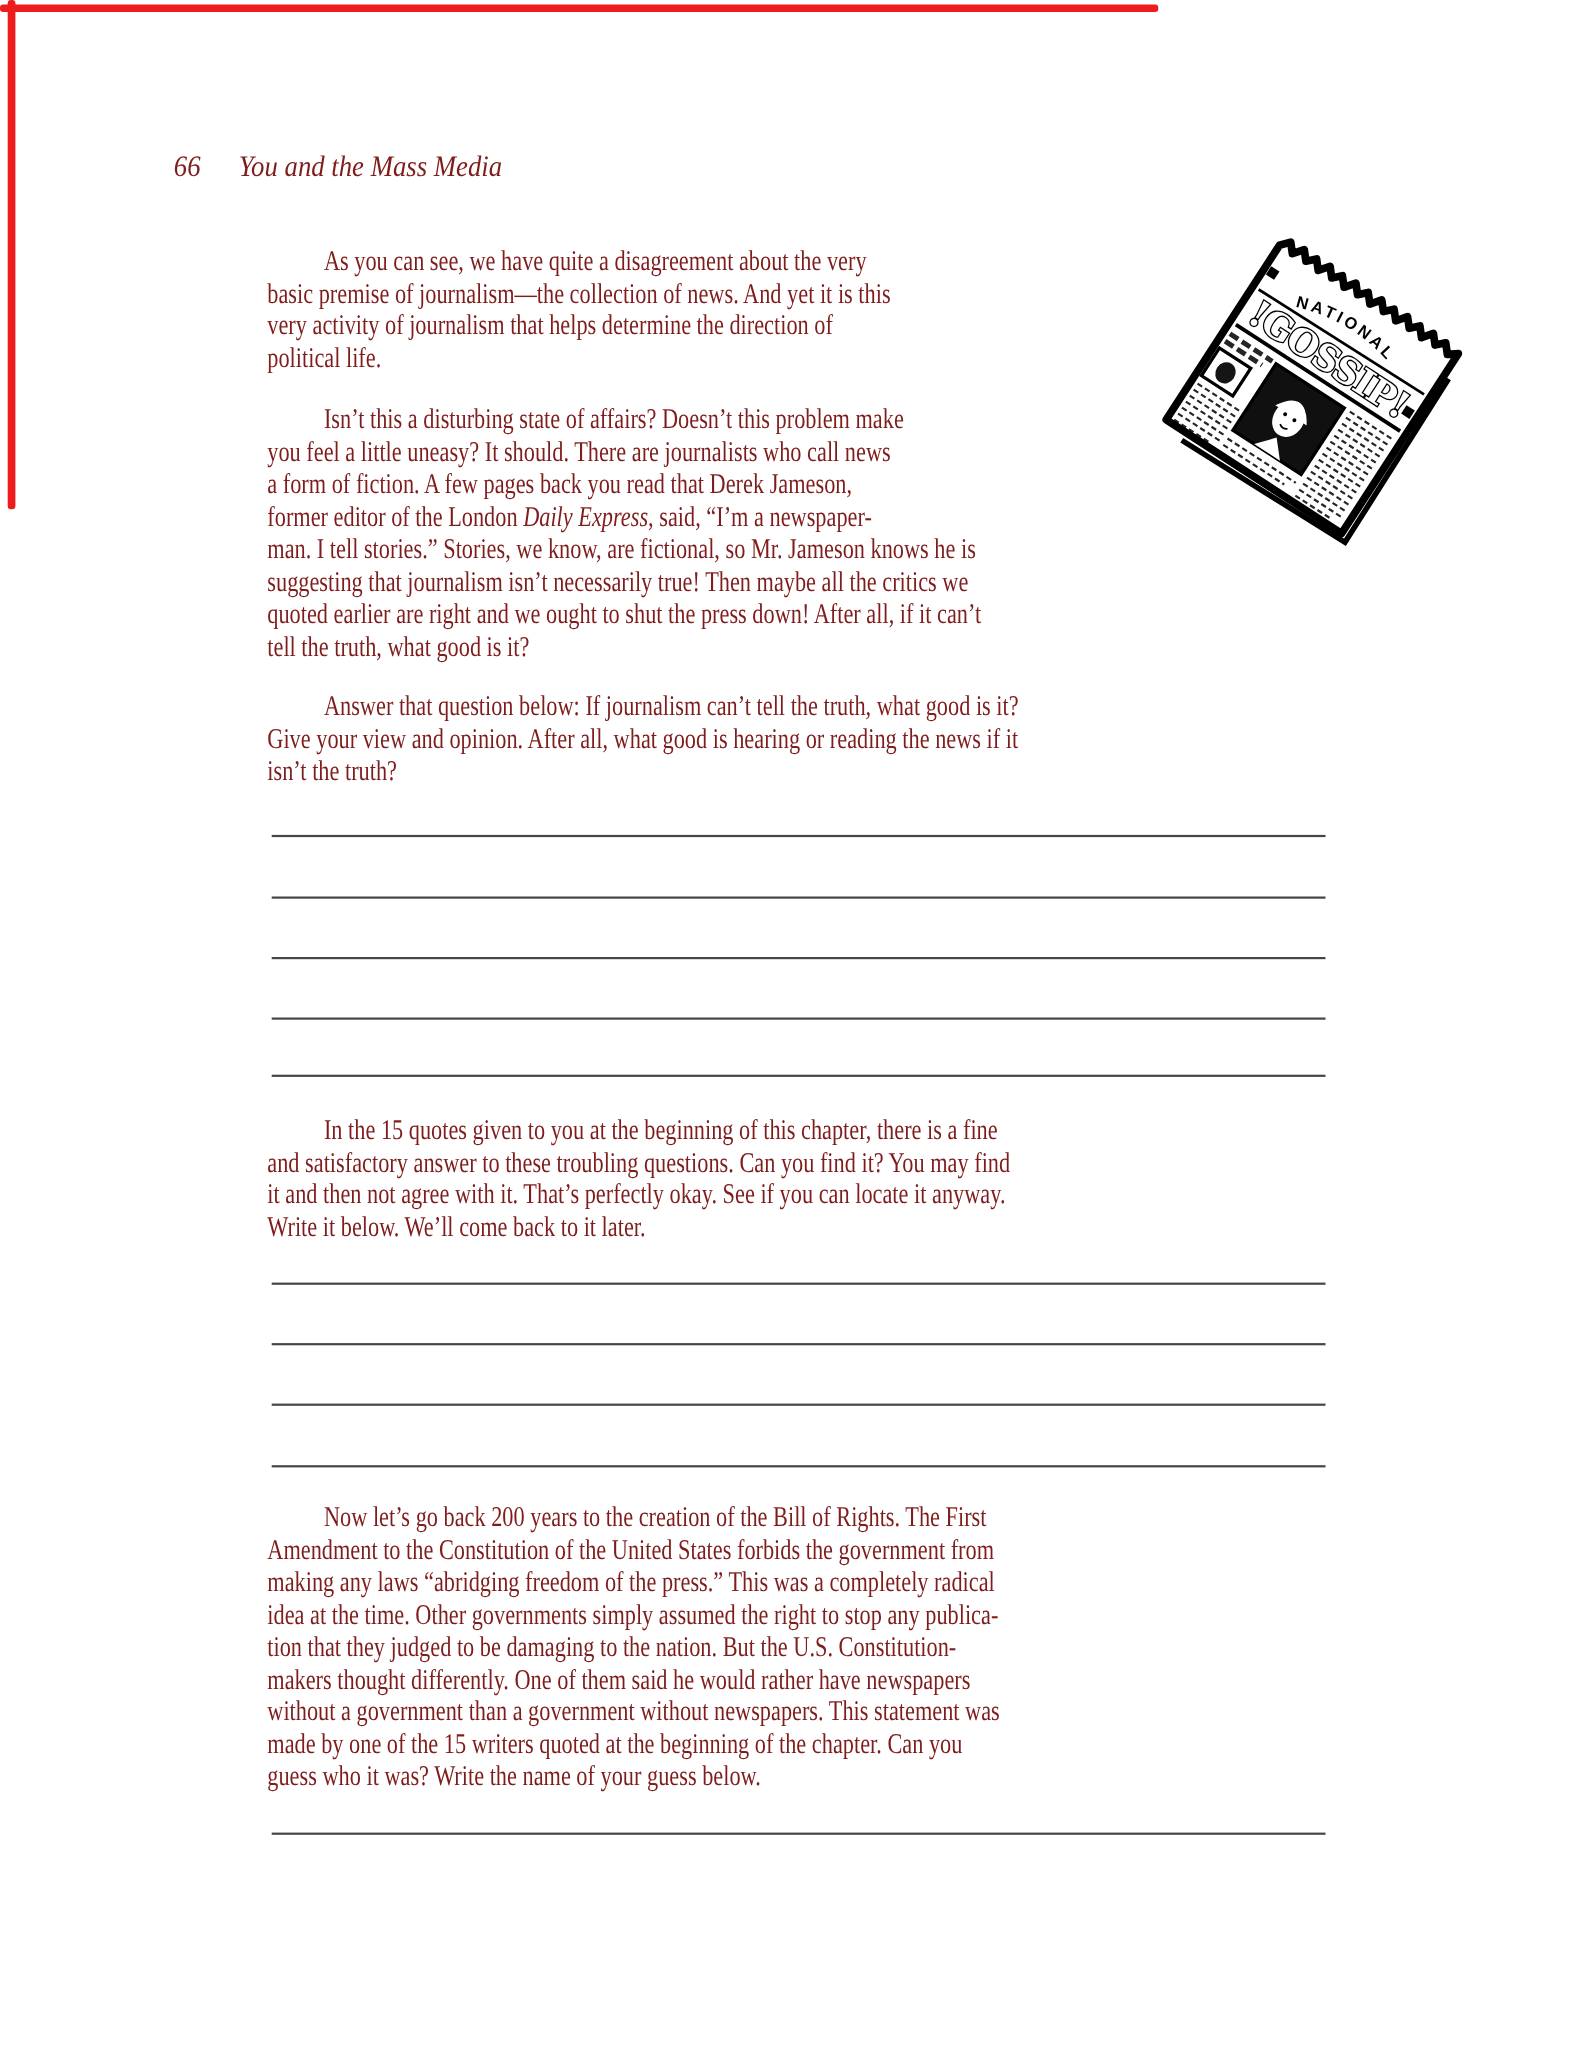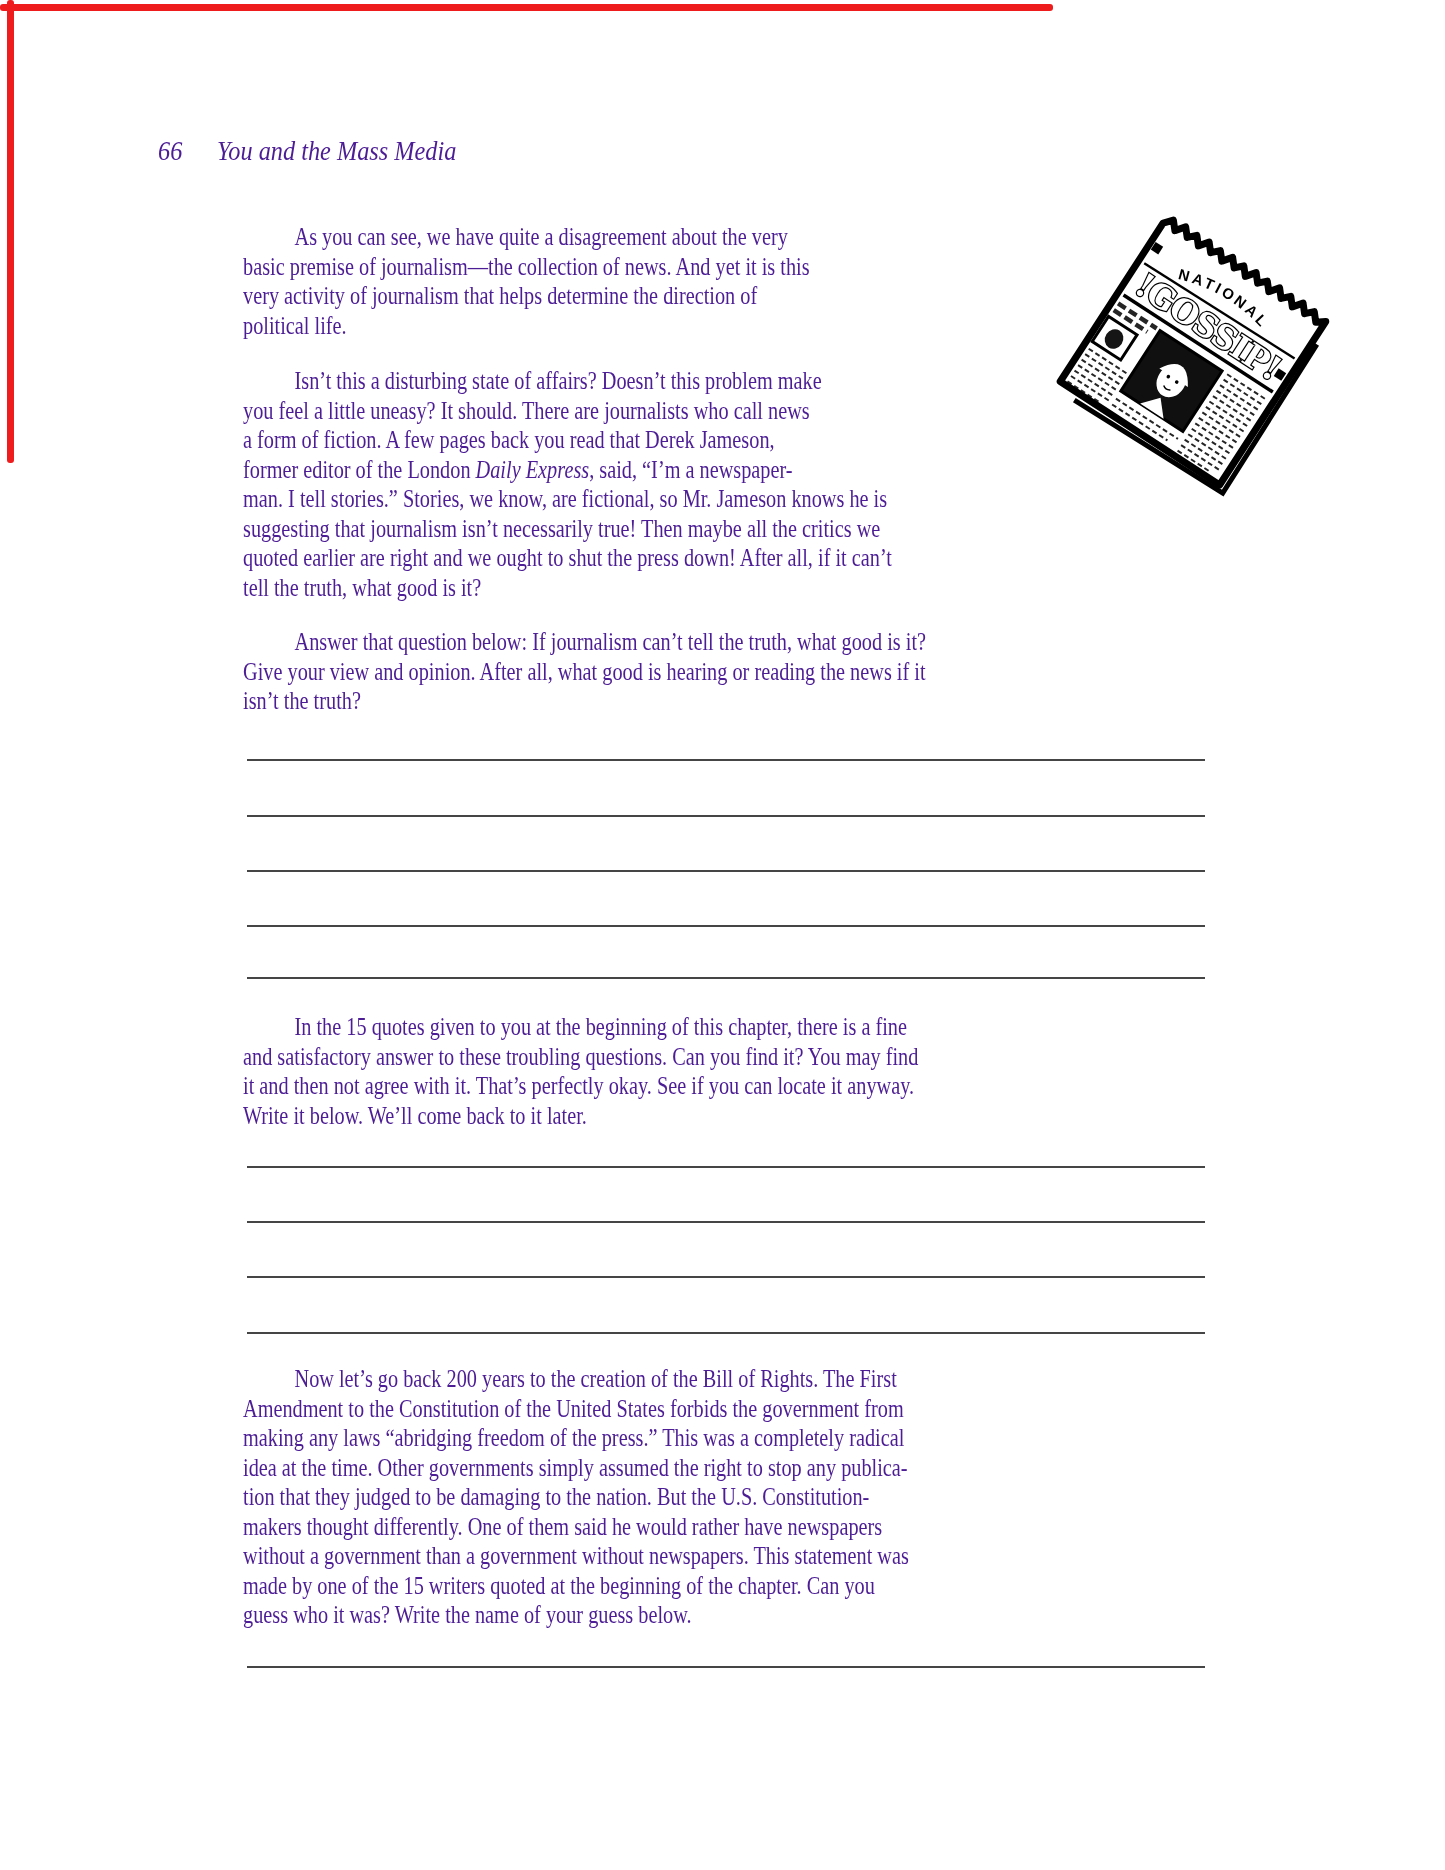--- a/index.html
+++ b/index.html
@@ -1,17 +1,17 @@
 <!DOCTYPE html>
 <html><head>
 <meta charset="utf-8">
 <style>
   html,body{margin:0;padding:0;background:#ffffff;}
   #page{position:relative;width:1445px;height:1870px;background:#ffffff;overflow:hidden;
-        font-family:"Liberation Serif","DejaVu Serif",serif;color:#4c1d95;}
+        font-family:"Liberation Serif","DejaVu Serif",serif;color:#7f1d1d;}
   .scanmark{position:absolute;background:#ee1c1c;border-radius:3px;}
   #mark-top{left:0;top:4px;width:1053px;height:7px;}
   #mark-left{left:7px;top:0;width:7px;height:463px;}
   .hdr{position:absolute;top:137px;font-style:italic;font-size:27px;line-height:29px;
        display:inline-block;transform:scaleX(.9);transform-origin:0 0;white-space:nowrap;}
   #pageno{left:158px;}
   #runtitle{left:217px;}
   .para{position:absolute;left:243px;font-size:26px;line-height:29.5px;
         transform:scaleX(.78);transform-origin:0 0;}
   .para .ln{white-space:nowrap;}

